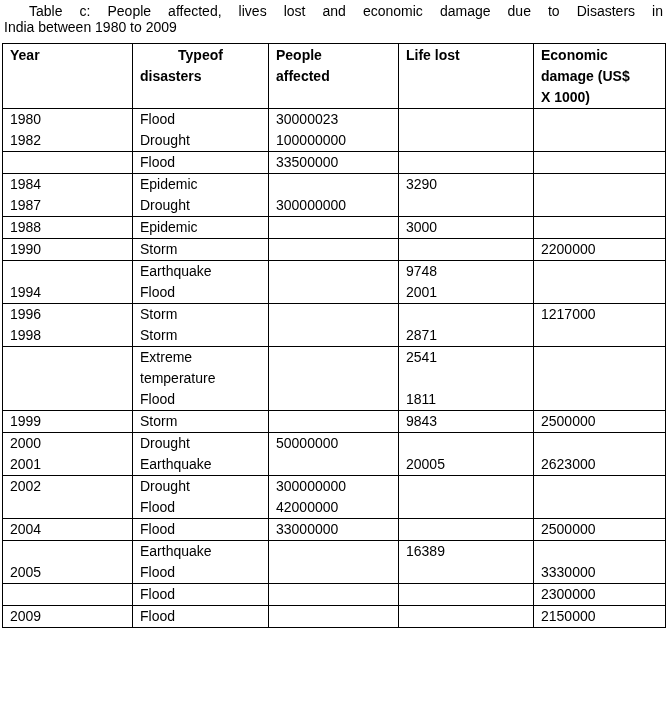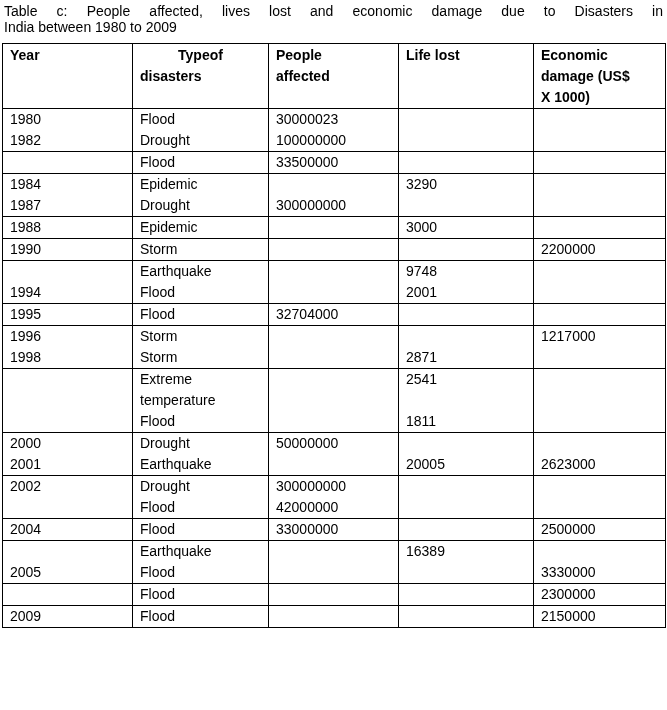--- a/index.html
+++ b/index.html
@@ -15,20 +15,21 @@
 
   .caption {
     margin-left: 2px;
     margin-bottom: 8px;
     width: 659px;
     line-height: 16px;
   }
   .caption-line-justify {
     text-align: justify;
     text-align-last: justify;
+    margin-left: 25px;
   }
 
   table.data-table {
     border-collapse: collapse;
     table-layout: fixed;
     width: 663px;
     padding-left: 34px;
   }
   .data-table th, .data-table td {
     border: 1px solid #000000;
@@ -209,37 +210,20 @@
             <div class="cell-line">9748</div>
             <div class="cell-line">2001</div>
           </td>
           <td>
             <div class="cell-line">&nbsp;</div>
             <div class="cell-line">&nbsp;</div>
           </td>
         </tr>
         <tr>
           <td>
-            <div class="cell-line">1995</div>
-          </td>
-          <td>
-            <div class="cell-line">Flood</div>
-          </td>
-          <td>
-            <div class="cell-line">32704000</div>
-          </td>
-          <td>
-            <div class="cell-line">&nbsp;</div>
-          </td>
-          <td>
-            <div class="cell-line">&nbsp;</div>
-          </td>
-        </tr>
-        <tr>
-          <td>
             <div class="cell-line">1996</div>
             <div class="cell-line">1998</div>
           </td>
           <td>
             <div class="cell-line">Storm</div>
             <div class="cell-line">Storm</div>
           </td>
           <td>
             <div class="cell-line">&nbsp;</div>
             <div class="cell-line">&nbsp;</div>
@@ -275,20 +259,37 @@
             <div class="cell-line">1811</div>
           </td>
           <td>
             <div class="cell-line">&nbsp;</div>
             <div class="cell-line">&nbsp;</div>
             <div class="cell-line">&nbsp;</div>
           </td>
         </tr>
         <tr>
           <td>
+            <div class="cell-line">1999</div>
+          </td>
+          <td>
+            <div class="cell-line">Storm</div>
+          </td>
+          <td>
+            <div class="cell-line">&nbsp;</div>
+          </td>
+          <td>
+            <div class="cell-line">9843</div>
+          </td>
+          <td>
+            <div class="cell-line">2500000</div>
+          </td>
+        </tr>
+        <tr>
+          <td>
             <div class="cell-line">2000</div>
             <div class="cell-line">2001</div>
           </td>
           <td>
             <div class="cell-line">Drought</div>
             <div class="cell-line">Earthquake</div>
           </td>
           <td>
             <div class="cell-line">50000000</div>
             <div class="cell-line">&nbsp;</div>

